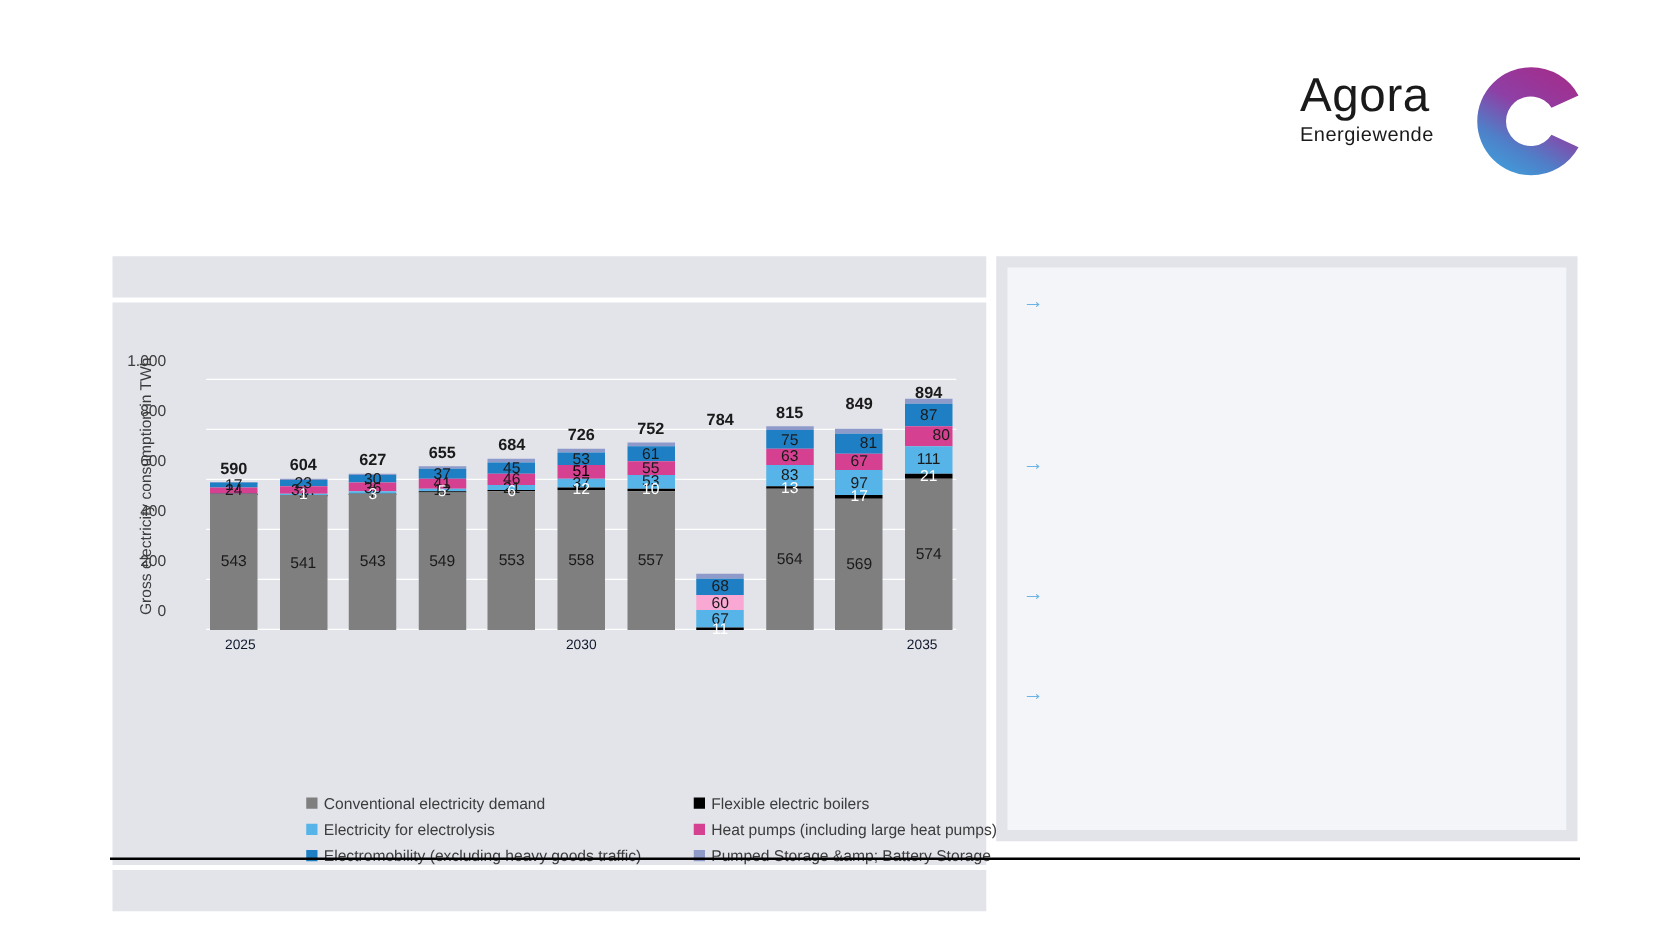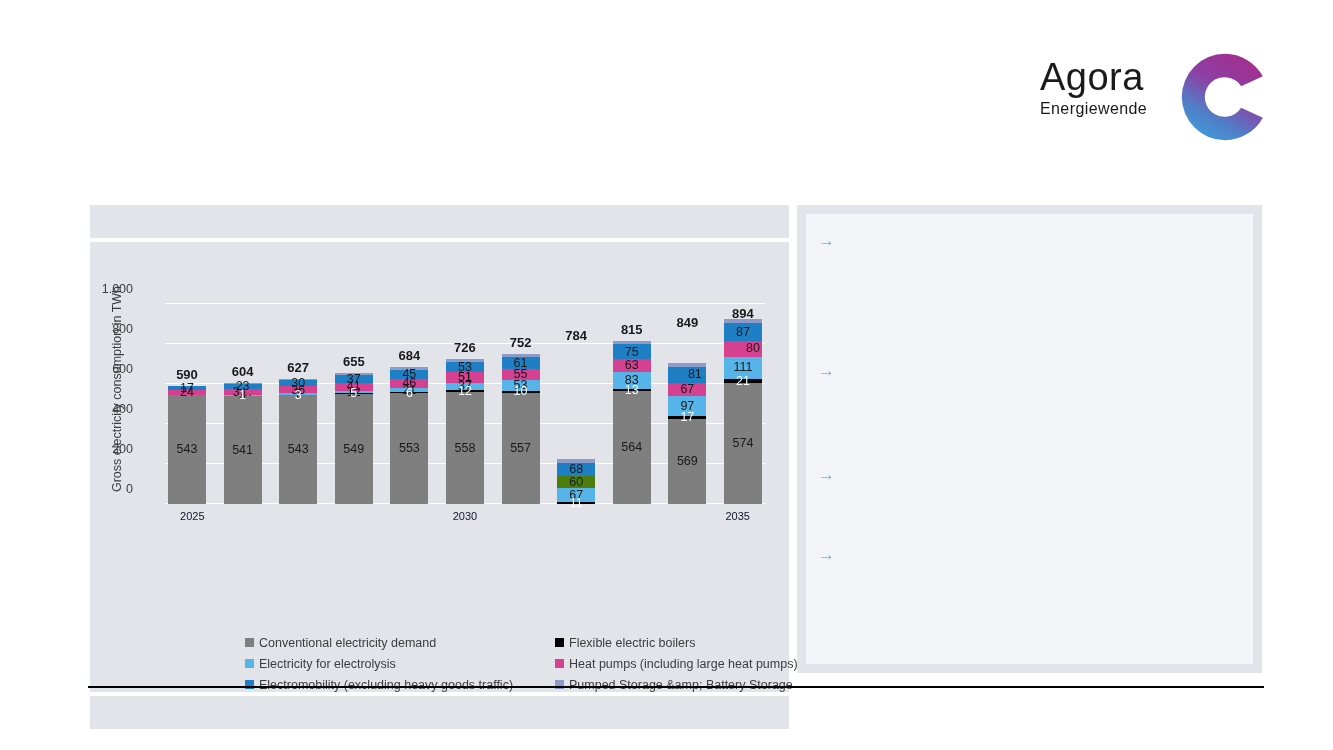--- a/index.html
+++ b/index.html
@@ -417,21 +417,21 @@
               <div class="seg" style="height: 111.4px; background: rgb(127, 127, 127);">
                 <span style="color: rgb(26, 26, 26);">557</span>
               </div>
             </div>
             <div class="bar-col">
               <div class="total" style="bottom: 160.8px;">784</div>
               <div class="seg" style="height: 3.4px; background: rgb(142, 154, 201);"></div>
               <div class="seg" style="height: 13.6px; background: rgb(31, 127, 196);">
                 <span style="color: rgb(26, 26, 26); text-align: center;">68</span>
               </div>
-              <div class="seg" style="height: 12px; background: #4d7c0f;">
+              <div class="seg" style="height: 12px; background: #f9a8d4;">
                 <span style="color: rgb(26, 26, 26);">60</span>
               </div>
               <div class="seg" style="height: 13.4px; background: rgb(86, 180, 232);">
                 <span style="color: rgb(26, 26, 26);">67</span>
               </div>
               <div class="seg" style="height: 2.2px; background: rgb(0, 0, 0);">
                 <span style="color: rgb(255, 255, 255);">11</span>
               </div>
             </div>
             <div class="bar-col">
@@ -461,21 +461,21 @@
               </div>
               <div class="seg" style="height: 13.4px; background: rgb(214, 64, 144);">
                 <span style="color: rgb(26, 26, 26);">67</span>
               </div>
               <div class="seg" style="height: 19.4px; background: rgb(86, 180, 232);">
                 <span style="color: rgb(26, 26, 26);">97</span>
               </div>
               <div class="seg" style="height: 3.4px; background: rgb(0, 0, 0);">
                 <span style="color: rgb(255, 255, 255);">17</span>
               </div>
-              <div class="seg" style="height: 85px; background: rgb(127, 127, 127);">
+              <div class="seg" style="height: 105px; background: rgb(127, 127, 127);">
                 <span style="color: rgb(26, 26, 26);">569</span>
               </div>
             </div>
             <div class="bar-col">
               <div class="total" style="bottom: 182.8px;">894</div>
               <div class="seg" style="height: 4.2px; background: rgb(142, 154, 201);"></div>
               <div class="seg" style="height: 17.4px; background: rgb(31, 127, 196);">
                 <span style="color: rgb(26, 26, 26);">87</span>
               </div>
               <div class="seg" style="height: 16px; background: rgb(214, 64, 144);">

